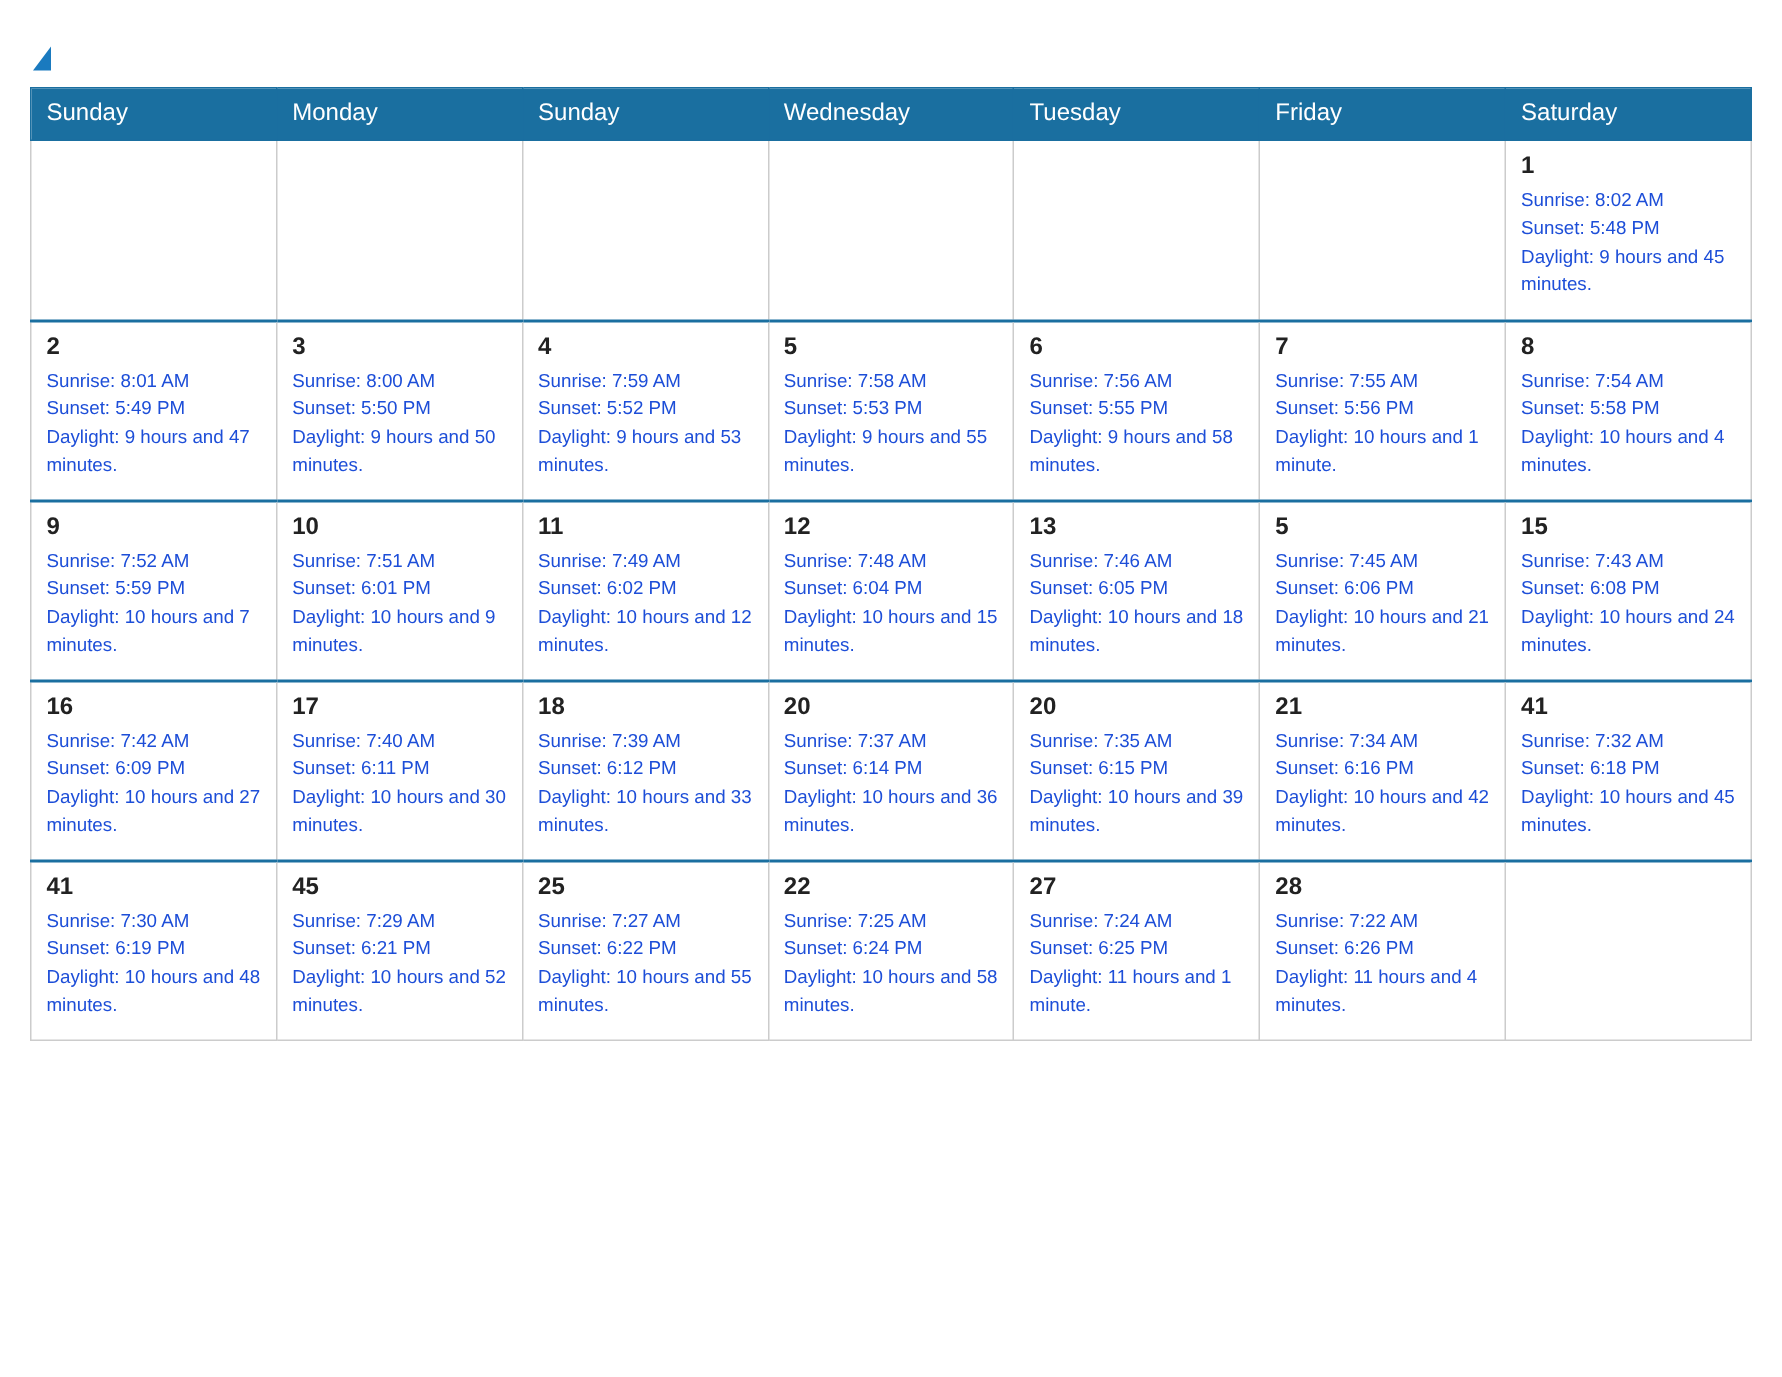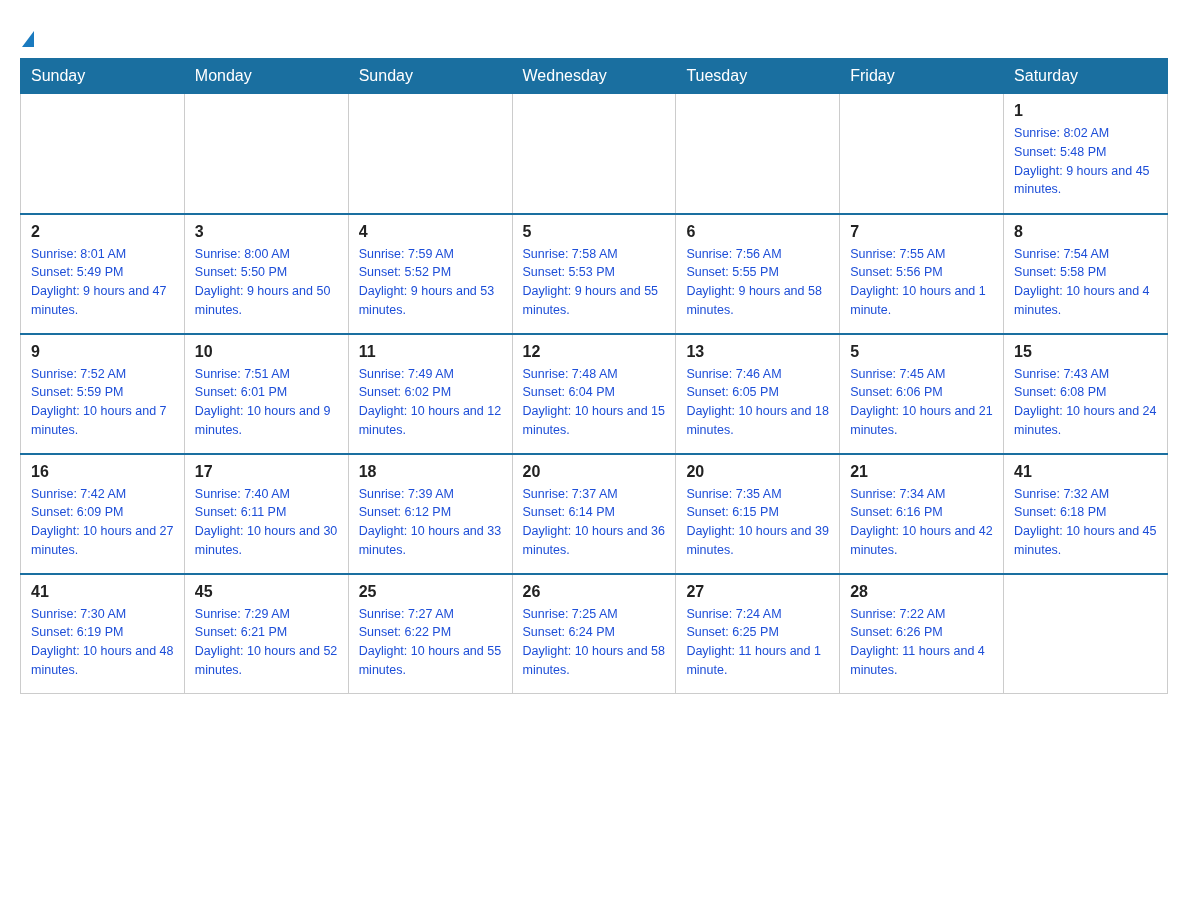--- a/index.html
+++ b/index.html
@@ -238,21 +238,21 @@
         </td>
         <td>
           <span class="day-number">45</span>
           <div class="day-info">Sunrise: 7:29 AM<br>Sunset: 6:21 PM<br>Daylight: 10 hours and 52 minutes.</div>
         </td>
         <td>
           <span class="day-number">25</span>
           <div class="day-info">Sunrise: 7:27 AM<br>Sunset: 6:22 PM<br>Daylight: 10 hours and 55 minutes.</div>
         </td>
         <td>
-          <span class="day-number">26</span>
+          <span class="day-number">22</span>
           <div class="day-info">Sunrise: 7:25 AM<br>Sunset: 6:24 PM<br>Daylight: 10 hours and 58 minutes.</div>
         </td>
         <td>
           <span class="day-number">27</span>
           <div class="day-info">Sunrise: 7:24 AM<br>Sunset: 6:25 PM<br>Daylight: 11 hours and 1 minute.</div>
         </td>
         <td>
           <span class="day-number">28</span>
           <div class="day-info">Sunrise: 7:22 AM<br>Sunset: 6:26 PM<br>Daylight: 11 hours and 4 minutes.</div>
         </td>

